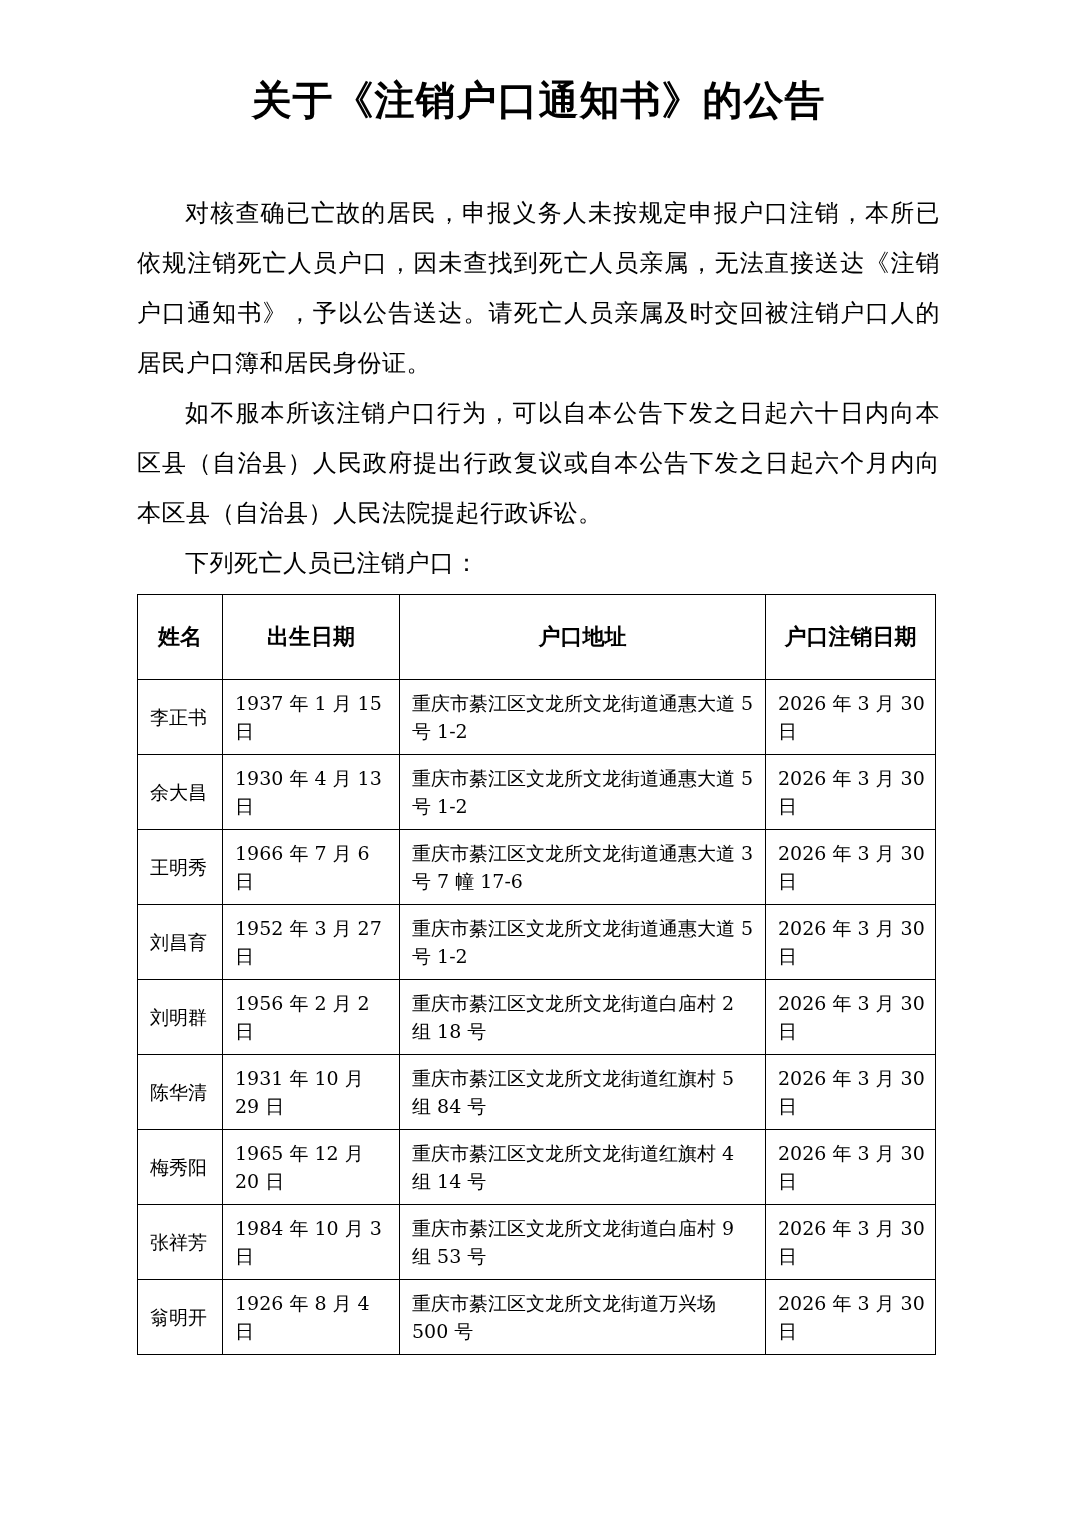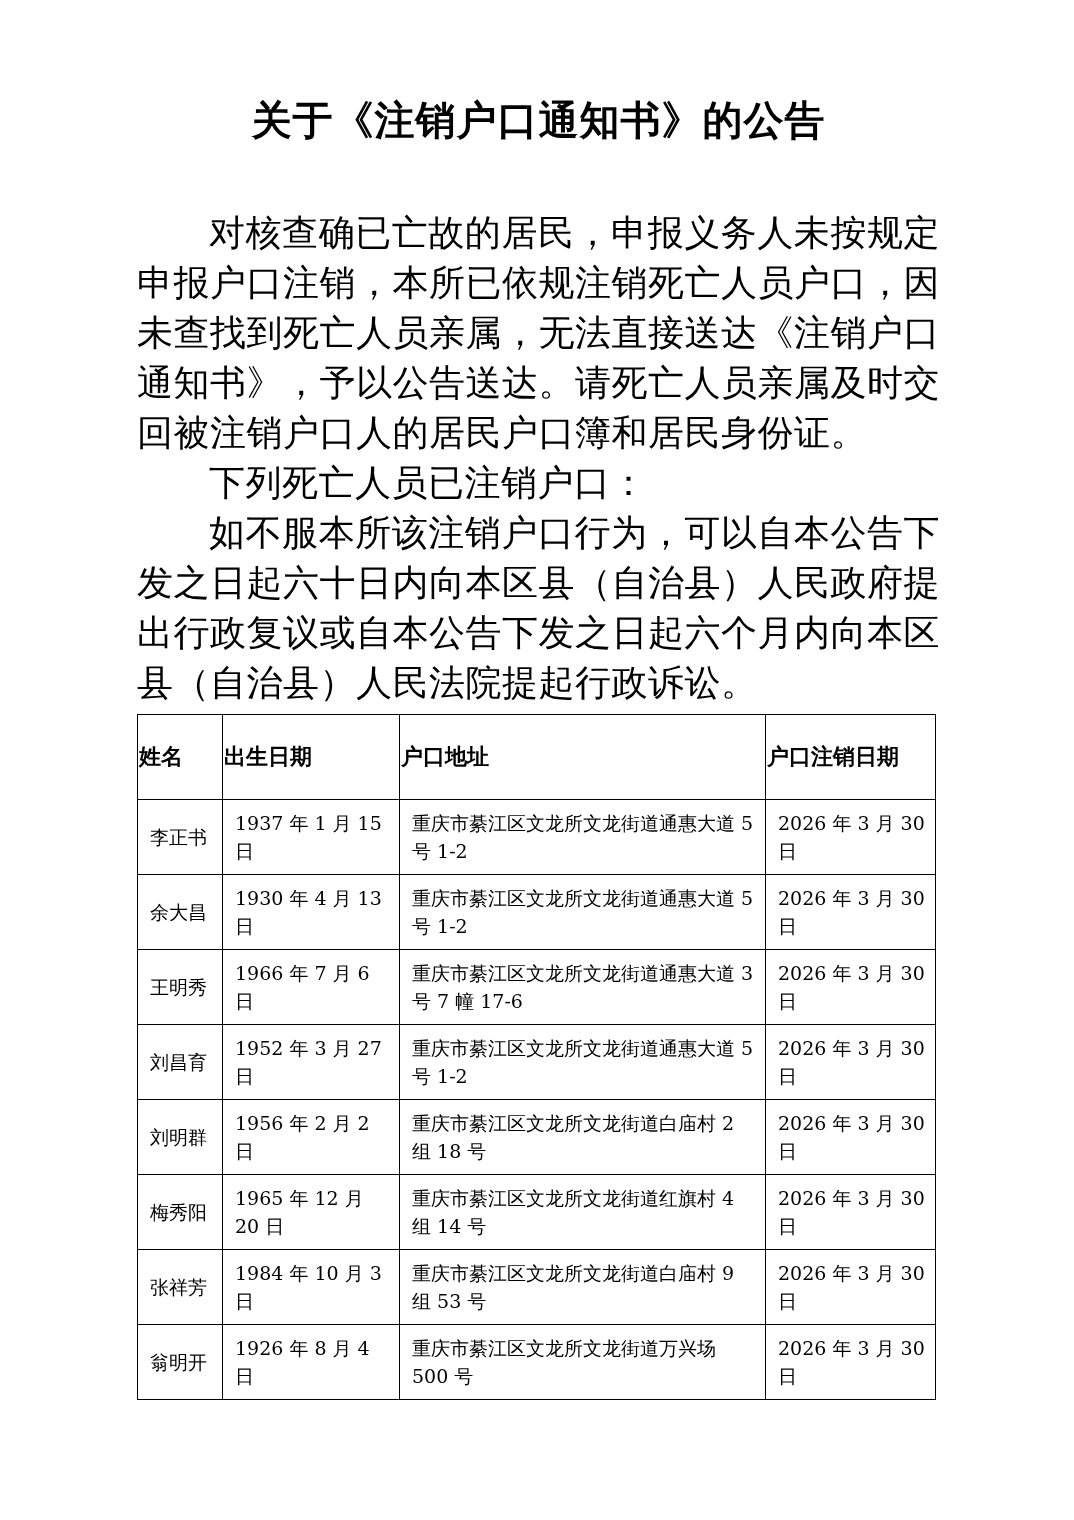--- a/index.html
+++ b/index.html
@@ -7,36 +7,36 @@
     padding: 0;
     background: #ffffff;
   }
   .page {
     position: relative;
     width: 1074px;
     height: 1520px;
     margin: 0 auto;
     background: #ffffff;
     box-sizing: border-box;
-    padding: 96px 134px 0 137px;
+    padding: 76px 134px 0 137px;
     font-family: "DejaVu Serif", "Liberation Serif", serif;
     color: #000000;
   }
   .doc-title {
     margin: 0 0 64px 0;
     font-size: 40px;
     font-weight: bold;
     text-align: center;
     letter-spacing: 1px;
     line-height: 1.2;
     font-family: "DejaVu Serif", "Liberation Serif", serif;
   }
   .body-paragraph {
     margin: 0;
-    font-size: 36px;
+    font-size: 24px;
     line-height: 50px;
     text-align: justify;
     text-indent: 2em;
     letter-spacing: 0.5px;
   }
   table.notice-table {
     border-collapse: collapse;
     table-layout: fixed;
     width: 798px;
     margin-top: 6px;
@@ -46,21 +46,21 @@
   table.notice-table td {
     border: 1px solid #000000;
     box-sizing: border-box;
     vertical-align: middle;
     overflow: hidden;
   }
   table.notice-table th {
     height: 85px;
     font-size: 22px;
     font-weight: bold;
-    text-align: left;
+    text-align: center;
     font-family: "Liberation Sans", "DejaVu Sans", sans-serif;
   }
   table.notice-table td {
     padding: 9px 10px 9px 12px;
     font-size: 19px;
     line-height: 28px;
     text-align: left;
     font-family: "DejaVu Serif", "Liberation Serif", serif;
   }
   td.cell-address { padding-left: 18px; }
@@ -68,23 +68,23 @@
 </style>
 </head>
 <body>
 
 <div class="page">
 
   <h1 class="doc-title">关于《注销户口通知书》的公告</h1>
 
   <p class="body-paragraph">对核查确已亡故的居民，申报义务人未按规定申报户口注销，本所已依规注销死亡人员户口，因未查找到死亡人员亲属，无法直接送达《注销户口通知书》，予以公告送达。请死亡人员亲属及时交回被注销户口人的居民户口簿和居民身份证。</p>
 
+  <p class="body-paragraph">如不服本所该注销户口行为，可以自本公告下发之日起六十日内向本区县（自治县）人民政府提出行政复议或自本公告下发之日起六个月内向本区县（自治县）人民法院提起行政诉讼。</p>
+
   <p class="body-paragraph">下列死亡人员已注销户口：</p>
-
-  <p class="body-paragraph">如不服本所该注销户口行为，可以自本公告下发之日起六十日内向本区县（自治县）人民政府提出行政复议或自本公告下发之日起六个月内向本区县（自治县）人民法院提起行政诉讼。</p>
 
   <table class="notice-table">
     <colgroup>
       <col style="width:85px">
       <col style="width:177px">
       <col style="width:366px">
       <col style="width:170px">
     </colgroup>
     <thead>
       <tr>
@@ -119,20 +119,26 @@
       <td class="cell-address">重庆市綦江区文龙所文龙街道通惠大道 5 号 1-2</td>
       <td class="cell-cancel-date">2026 年 3 月 30 日</td>
     </tr>
         <tr>
       <td class="cell-name">刘明群</td>
       <td class="cell-birth-date">1956 年 2 月 2 日</td>
       <td class="cell-address">重庆市綦江区文龙所文龙街道白庙村 2 组 18 号</td>
       <td class="cell-cancel-date">2026 年 3 月 30 日</td>
     </tr>
         <tr>
+      <td class="cell-name">陈华清</td>
+      <td class="cell-birth-date">1931 年 10 月 29 日</td>
+      <td class="cell-address">重庆市綦江区文龙所文龙街道红旗村 5 组 84 号</td>
+      <td class="cell-cancel-date">2026 年 3 月 30 日</td>
+    </tr>
+        <tr>
       <td class="cell-name">梅秀阳</td>
       <td class="cell-birth-date">1965 年 12 月 20 日</td>
       <td class="cell-address">重庆市綦江区文龙所文龙街道红旗村 4 组 14 号</td>
       <td class="cell-cancel-date">2026 年 3 月 30 日</td>
     </tr>
         <tr>
       <td class="cell-name">张祥芳</td>
       <td class="cell-birth-date">1984 年 10 月 3 日</td>
       <td class="cell-address">重庆市綦江区文龙所文龙街道白庙村 9 组 53 号</td>
       <td class="cell-cancel-date">2026 年 3 月 30 日</td>

